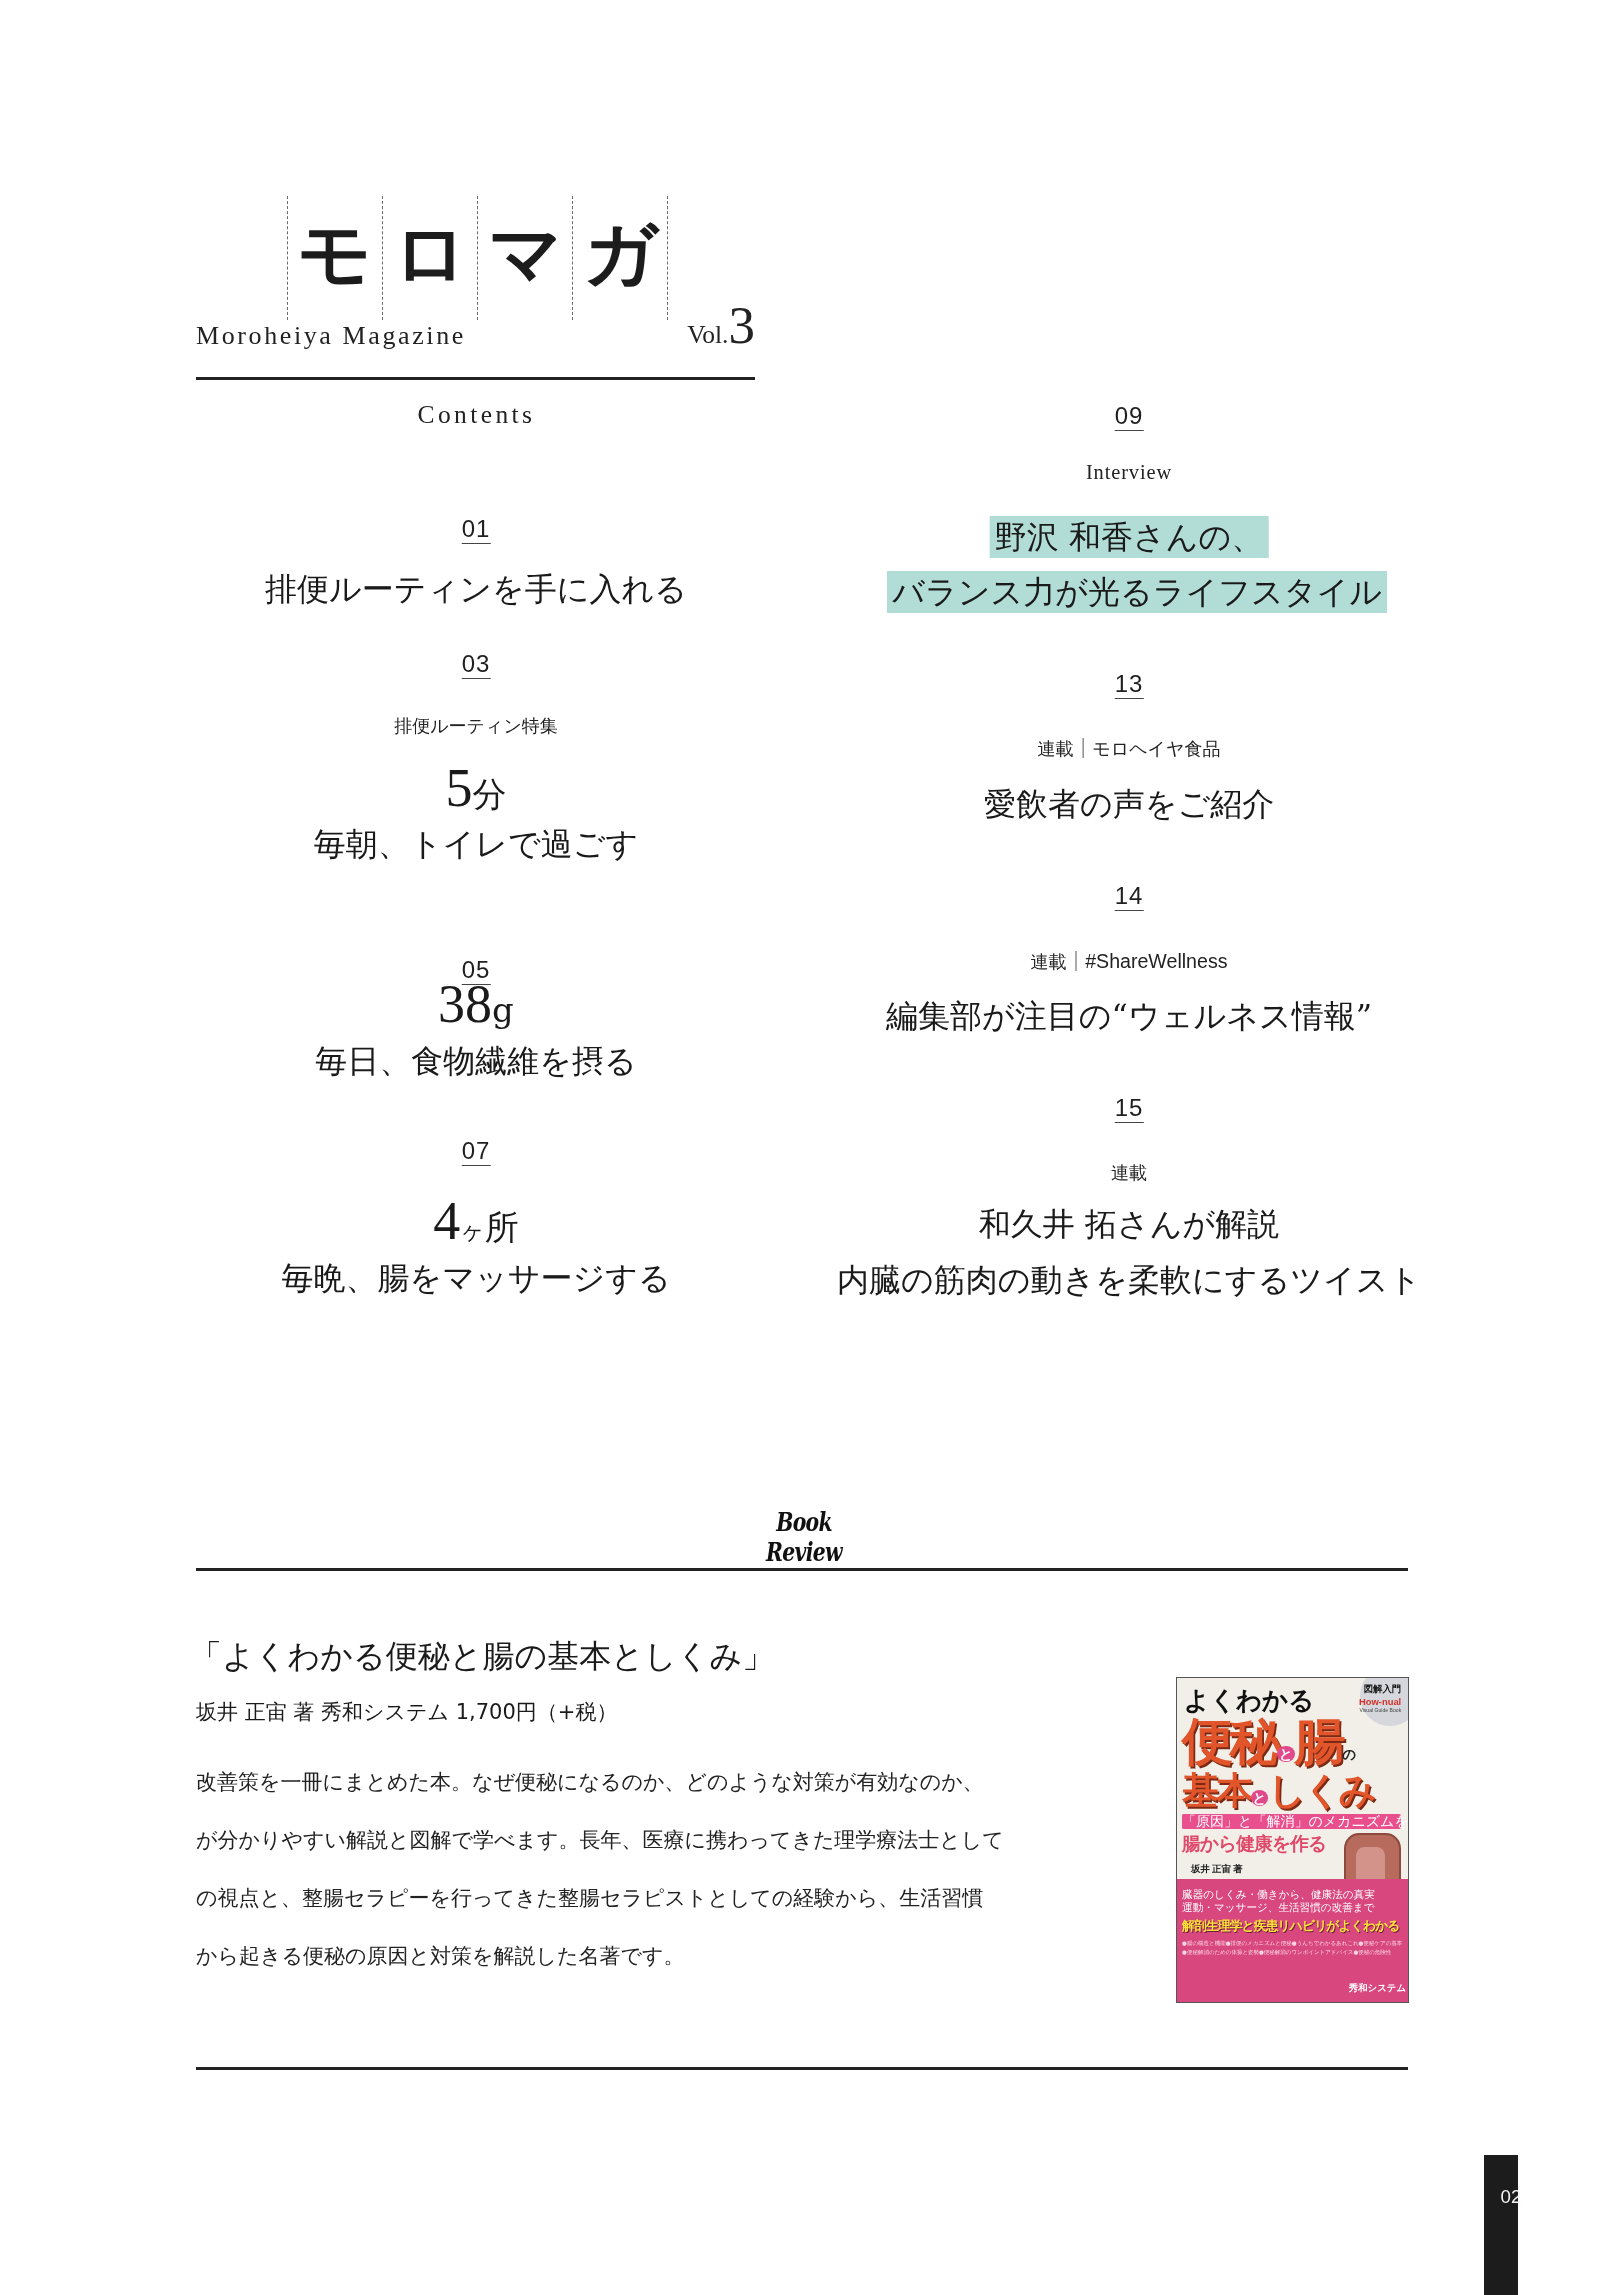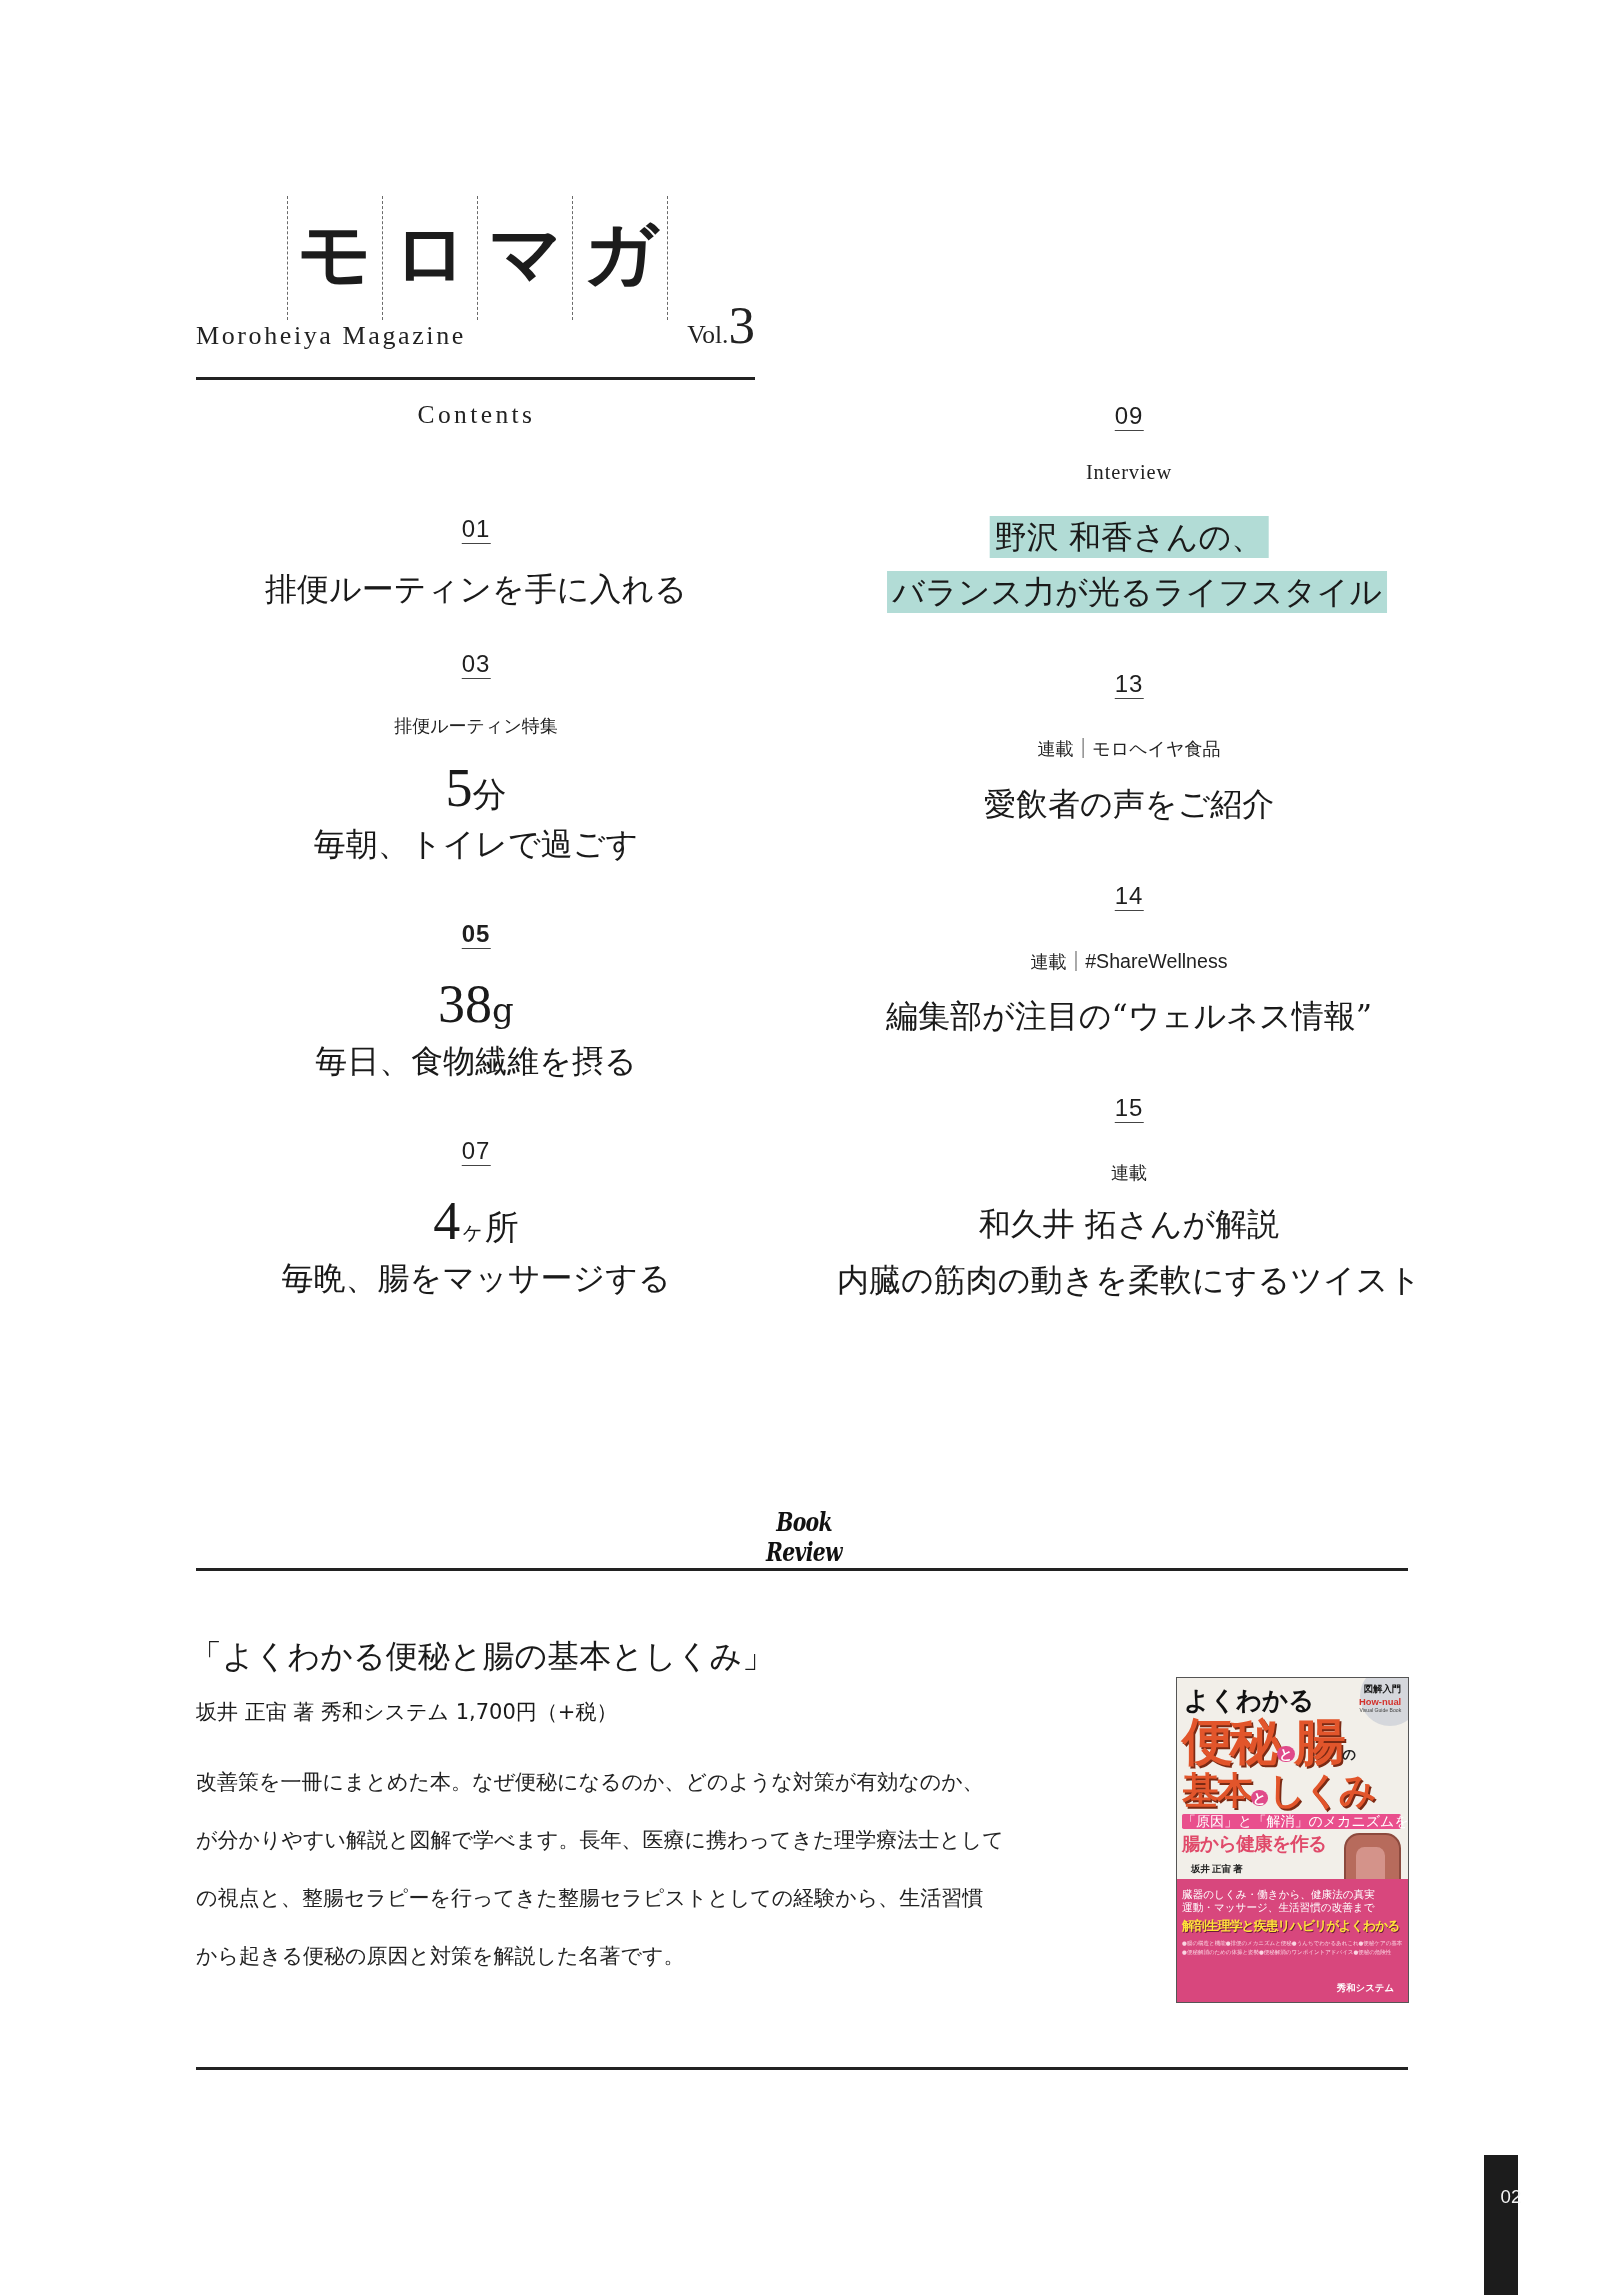--- a/index.html
+++ b/index.html
@@ -49,21 +49,21 @@
   .cover .no { font-size: 13.6px; color: #222; text-shadow: none; letter-spacing: 0; }
   .cover .band { position: absolute; left: 5.1px; top: 136px; width: 219px; height: 15.3px; background: #e94f8d; color: #fff; font-family: "DejaVu Sans", sans-serif; font-size: 14px; line-height: 15.3px; text-align: center; border-radius: 1.7px; white-space: nowrap; }
   .cover .sub { position: absolute; left: 5.1px; top: 153px; font-family: "DejaVu Sans", sans-serif; font-weight: bold; font-size: 18.7px; color: #e04a6a; white-space: nowrap; letter-spacing: -0.9px; }
   .cover .gut { position: absolute; right: 6.8px; top: 155px; width: 53px; height: 77px; border-radius: 15.3px; background: #b76b5c; border: 2.6px solid #8c4a3e; }
   .cover .gut::after { content: ""; position: absolute; left: 10.2px; top: 12px; width: 29px; height: 48px; border-radius: 8.5px; background: #d4938a; }
   .cover .auth { position: absolute; left: 14px; top: 185px; font-family: Liberation Serif, serif; font-weight: bold; font-size: 9.4px; color: #222; }
   .cover .pink { position: absolute; left: 0; top: 201px; width: 231px; height: 123px; background: #d8477d; }
   .cover .pink .p1 { position: absolute; left: 5.1px; top: 8.5px; font-family: "DejaVu Serif", serif; font-size: 10.6px; color: #fff; line-height: 13.6px; white-space: nowrap; }
   .cover .pink .p2 { position: absolute; left: 5.1px; top: 39px; font-family: "DejaVu Sans", sans-serif; font-weight: bold; font-size: 12.8px; color: #ffe23a; white-space: nowrap; letter-spacing: -0.9px; text-shadow: 0.9px 0.9px 0 #6a1a3a; }
   .cover .pink .p3 { position: absolute; left: 5.1px; top: 60px; width: 221px; font-family: "DejaVu Sans", sans-serif; font-size: 5.5px; color: #fbd5e2; line-height: 9.4px; }
-  .cover .pink .pub { position: absolute; right: 14px; bottom: 6.8px; font-family: "DejaVu Sans", sans-serif; font-weight: bold; font-size: 9.4px; color: #fff; }
+  .cover .pink .pub { position: absolute; right: 2px; bottom: 6.8px; font-family: "DejaVu Sans", sans-serif; font-weight: bold; font-size: 9.4px; color: #fff; }
 
   
   .page-tab { left: 1484px; top: 2155px; width: 34px; height: 140px; background: #1c1c1c; }
   .page-tab span { position: absolute; left: 0; width: 54px; top: 31px; text-align: center; color: #f4f4f4; font-family: "Liberation Sans", sans-serif; font-size: 18.7px; }
 </style>
 </head>
 <body>
 
 <div>
   <div class="dash" style="left:287px"></div>
@@ -89,21 +89,21 @@
   </div>
 
   <div>
     <div class="pg" style="left:476px; top:650px;"><span>03</span></div>
     <div class="kicker" style="left:476px; top:714px;">排便ルーティン特集</div>
     <div class="big" style="left:476px; top:758px;"><span class="num">5</span><span class="unit">分</span></div>
     <div class="head" style="left:476px; top:823px;">毎朝、トイレで過ごす</div>
   </div>
 
   <div>
-    <div class="pg" style="left:476px; top:920px;font-weight:bold;"><span>05</span></div>
+    <div class="pg" style="left:476px; top:956px;"><span>05</span></div>
     <div class="big" style="left:476px; top:974px;"><span class="num">38</span><span class="unit">g</span></div>
     <div class="head" style="left:476px; top:1040px;">毎日、食物繊維を摂る</div>
   </div>
 
   <div>
     <div class="pg" style="left:476px; top:1137px;"><span>07</span></div>
     <div class="big" style="left:476px; top:1191px;"><span class="num">4</span><span class="unit-small">ヶ</span><span class="unit">所</span></div>
     <div class="head" style="left:476px; top:1257px;">毎晩、腸をマッサージする</div>
   </div>
 </div>

